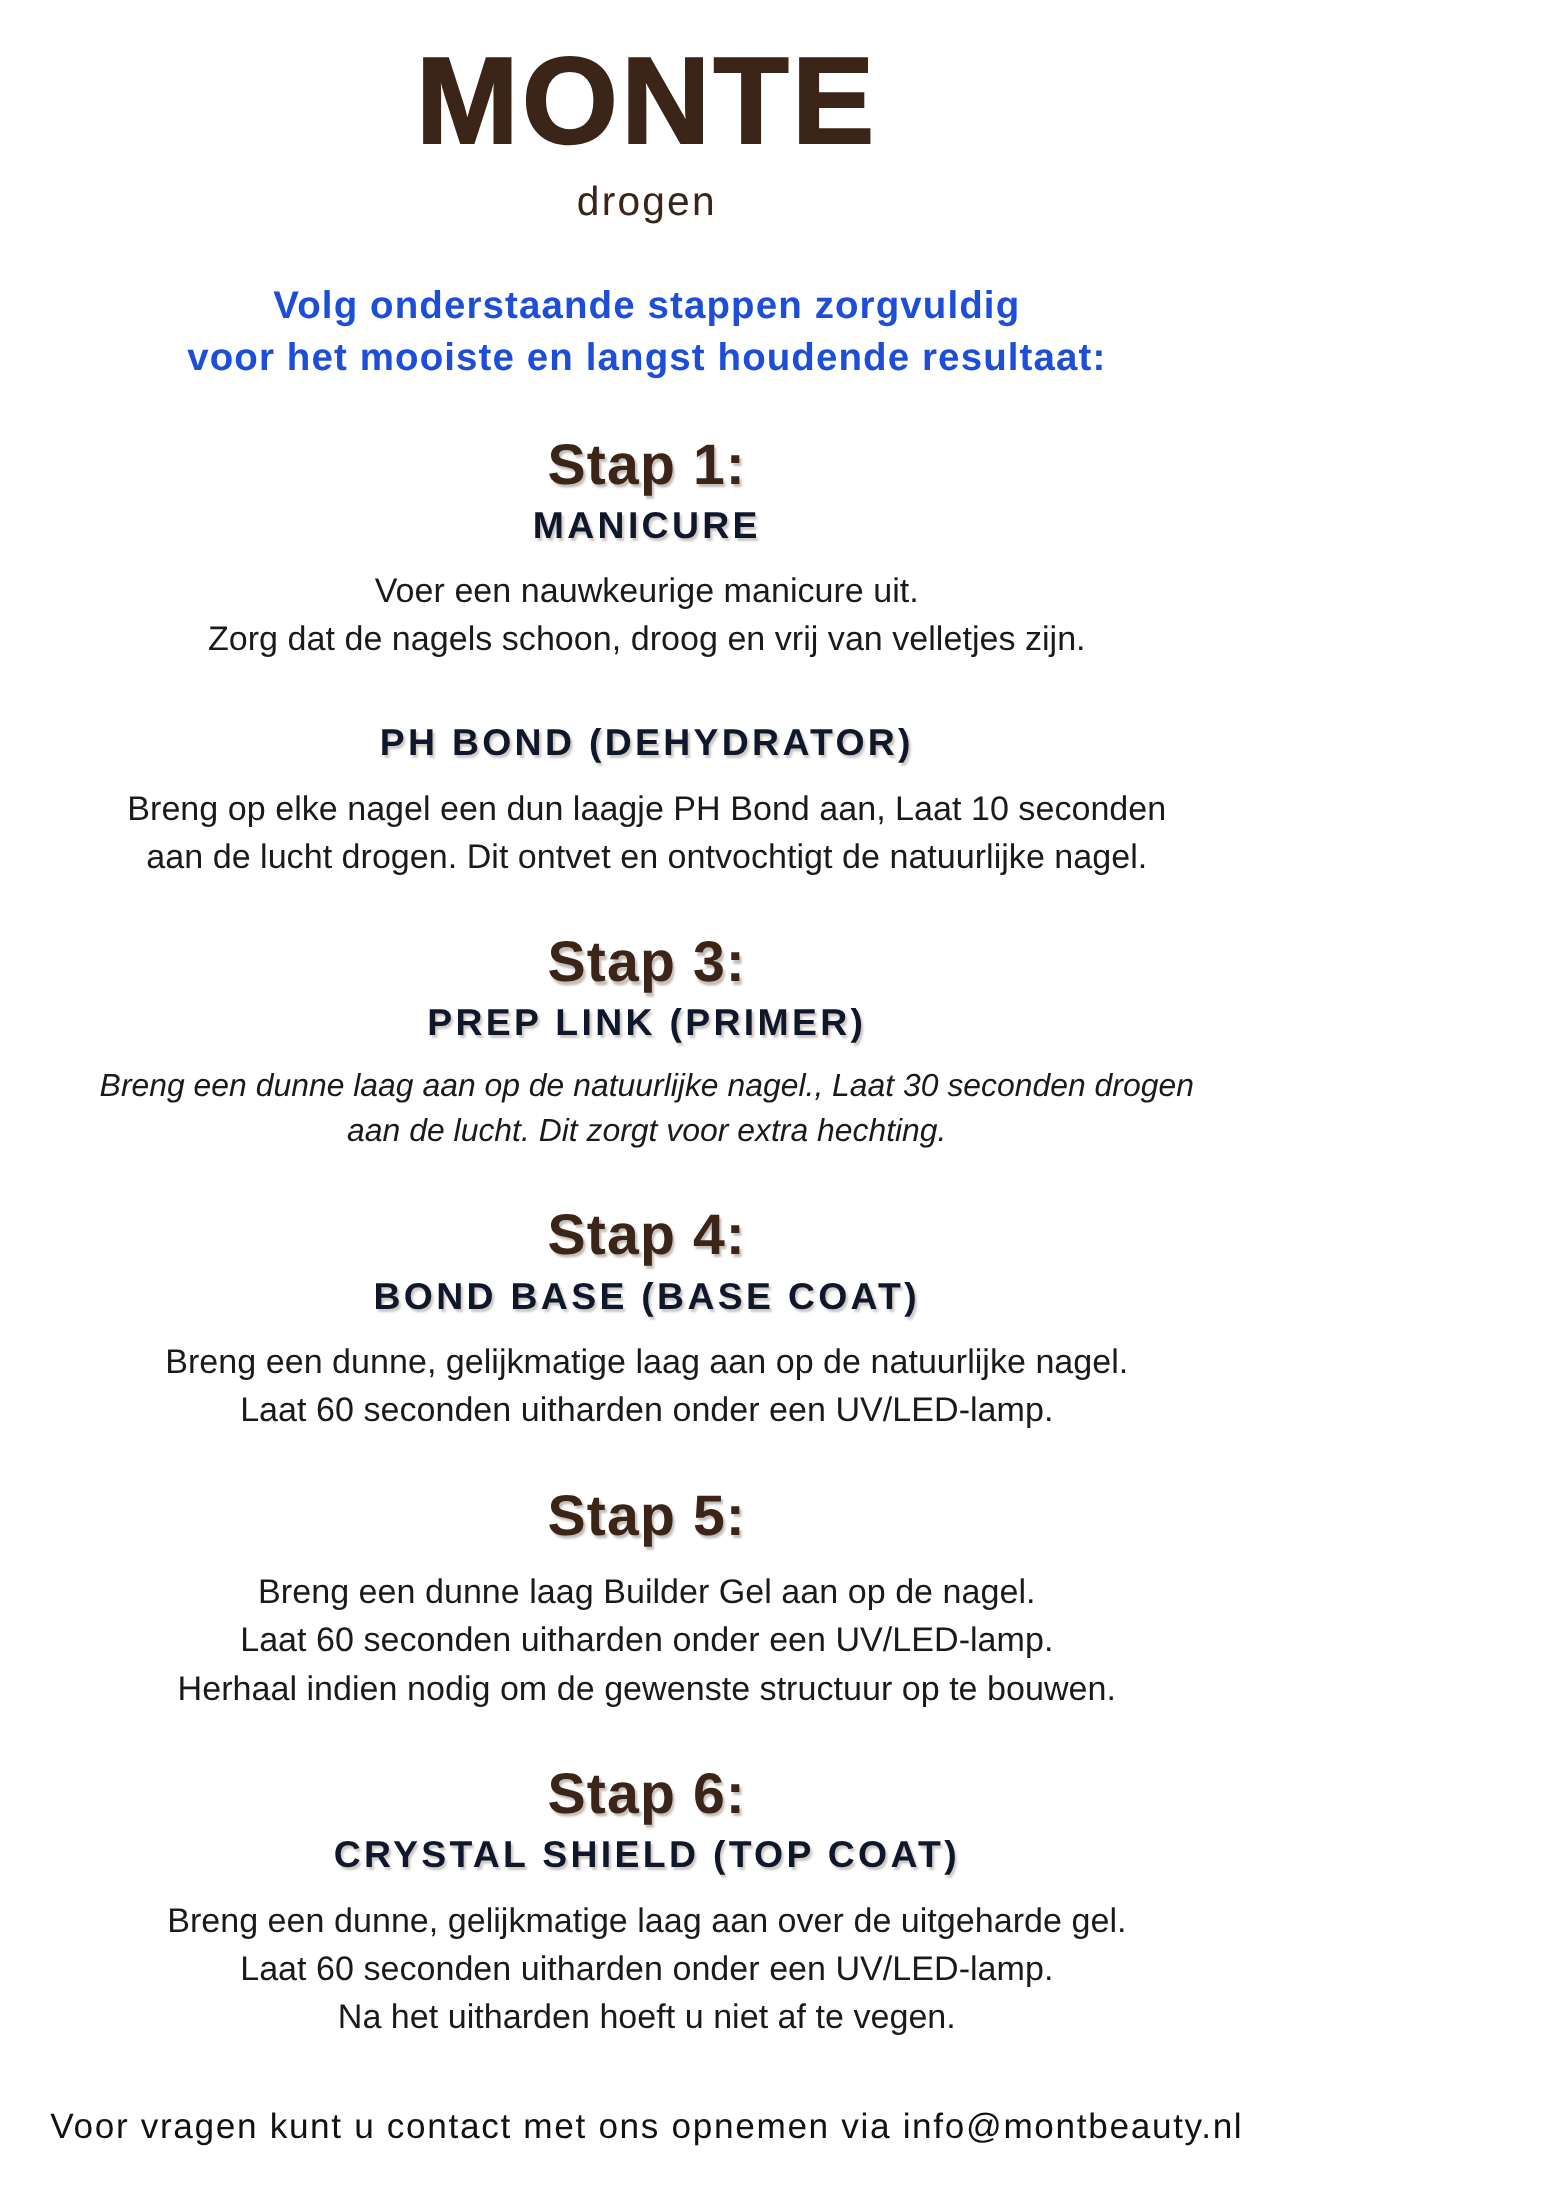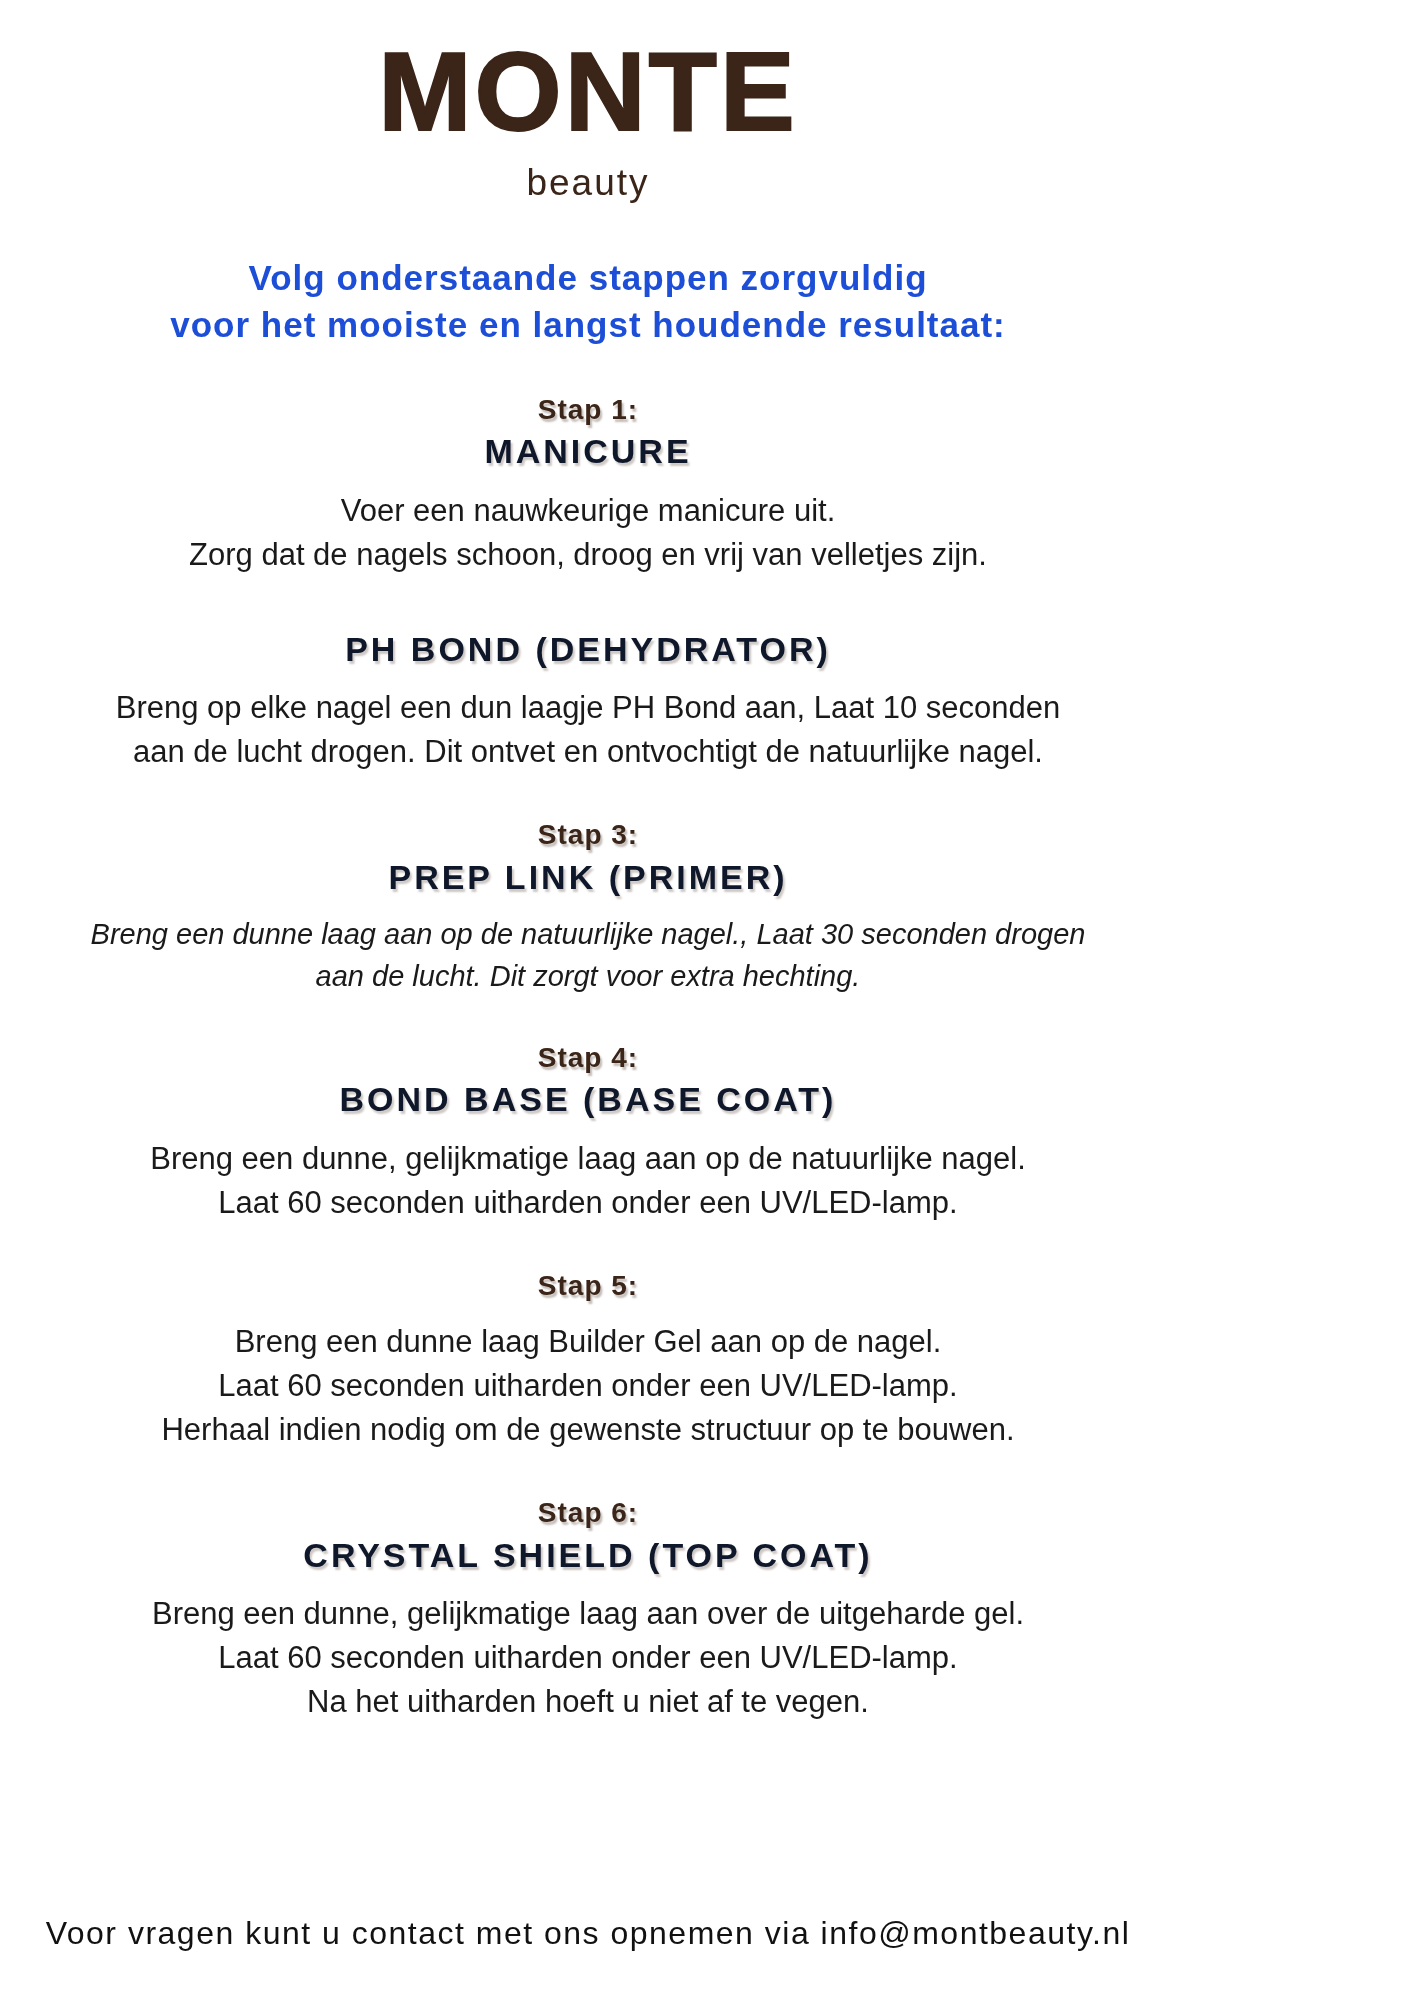--- a/index.html
+++ b/index.html
@@ -44,21 +44,21 @@
     line-height: 1.35;
     font-weight: 700;
     letter-spacing: 1px;
     color: #1d4ed8;
     white-space: pre-line;
   }
   
   .steps { display: flex; flex-direction: column; align-items: center; }
   .step { margin-top: 46px; }
   .step-title {
-    font-size: 28px;
+    font-size: 52px;
     line-height: 1.1;
     font-weight: 800;
     letter-spacing: 1px;
     color: #3B2418;
     text-shadow: 2px 3px 2px rgba(59, 36, 24, 0.30);
   }
   .step-subtitle {
     margin-top: 8px;
     font-size: 34px;
     line-height: 1.1;
@@ -85,21 +85,21 @@
     letter-spacing: 1.5px;
     color: #111111;
   }
 </style>
 </head>
 <body>
 
 <div class="page">
 
   <div class="logo">MONTE</div>
-  <div class="brand-sub">beauty</div>
+  <div class="brand-sub">drogen</div>
 
   <div class="intro">Volg onderstaande stappen zorgvuldig
 voor het mooiste en langst houdende resultaat:</div>
 
   <div class="steps">
 
     <section class="step">
       <div class="step-title">Stap 1:</div>
       <div class="step-subtitle">MANICURE</div>
       <div class="step-body">Voer een nauwkeurige manicure uit.

